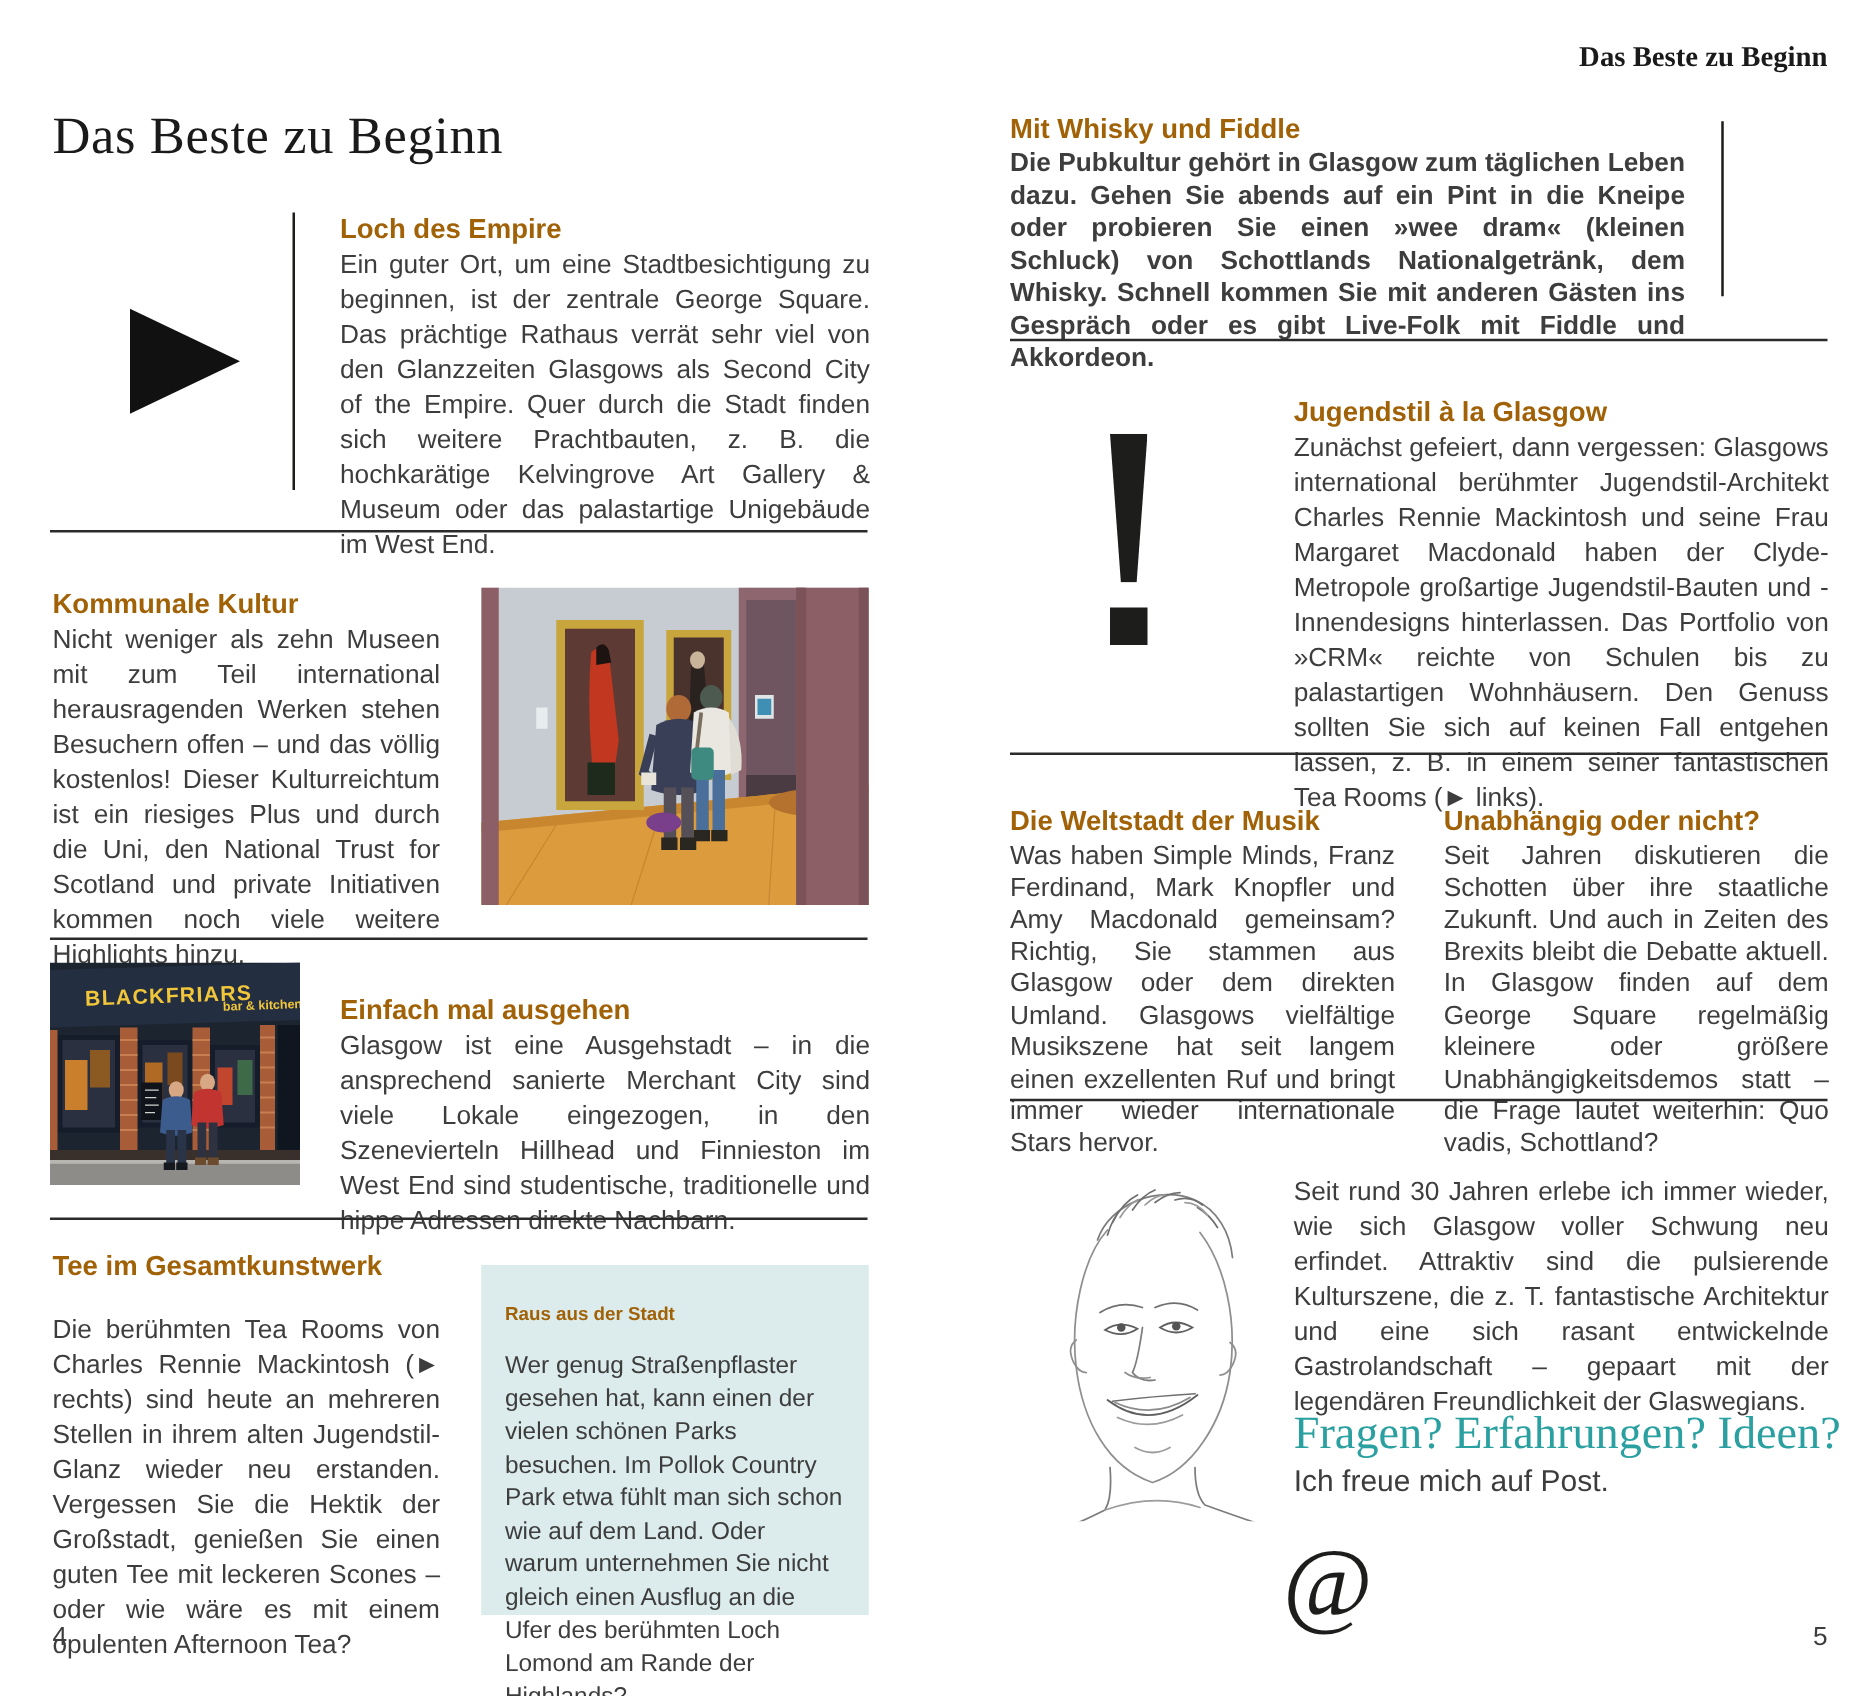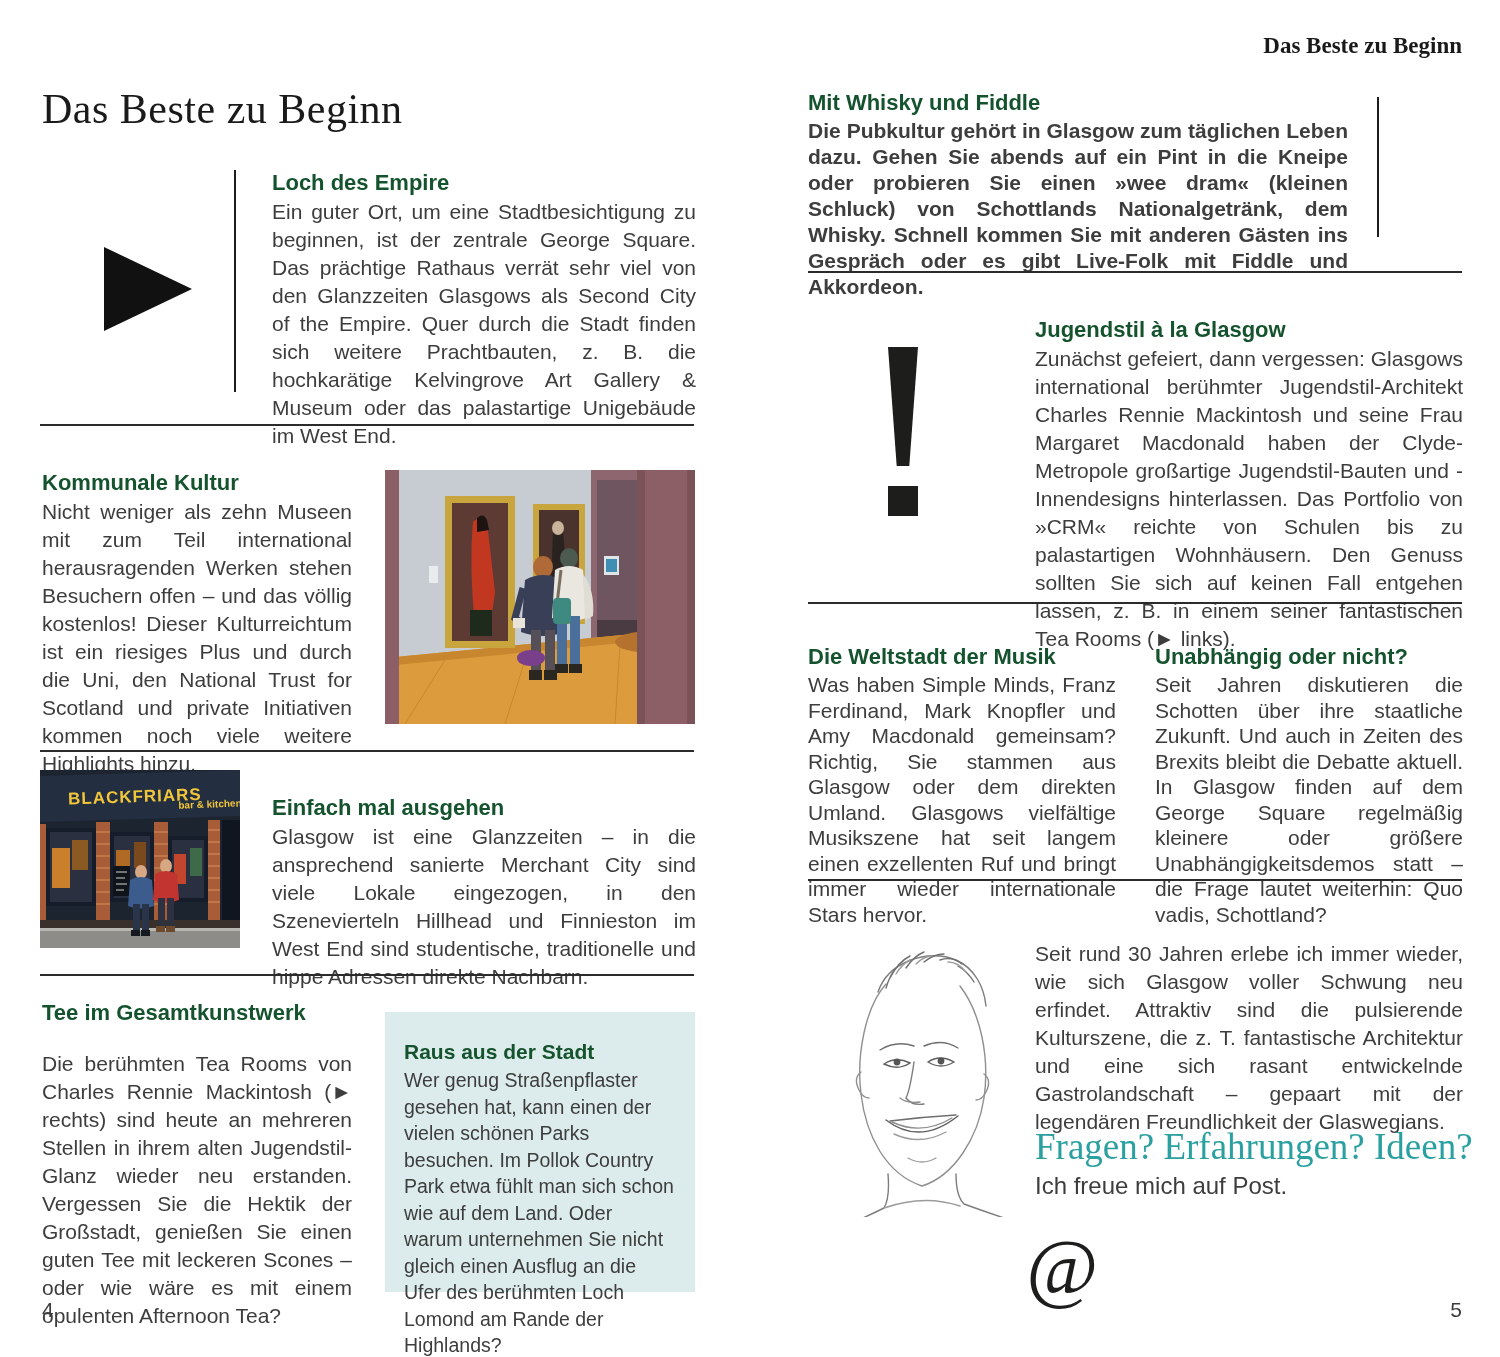--- a/index.html
+++ b/index.html
@@ -18,21 +18,21 @@
     font-family: "Liberation Serif", serif;
     font-size: 42px; color: #1a1a1a; font-weight: 400;
     letter-spacing: 0.5px;
   }
   .running-header {
     font-family: "Liberation Serif", serif;
     font-size: 23px; font-weight: 700; color: #1a1a1a;
     text-align: right;
   }
   .sec-heading {
-    font-size: 22px; font-weight: 700; color: #14532d;
+    font-size: 22px; font-weight: 700; color: #a16207;
     line-height: 26px;
   }
   .body-text {
     font-size: 21px; line-height: 28px; color: #3d3d3d;
     text-align: justify; text-align-last: left;
   }
   .hr { height: 2px; background: #2b2b2b; }
   .vr { width: 2px; background: #1d1d1b; }
 
   .arrow-right {
@@ -45,21 +45,21 @@
   .excl-stem {
     background: #1d1d1b;
     clip-path: polygon(0 0, 100% 0, 71% 100%, 29% 100%);
   }
   .excl-dot { background: #1d1d1b; }
 
   .teal-box {
     background: #dcebeb;
     padding: 27px 19px 0 19px;
   }
-  .teal-box .sec-heading { font-size: 21px; margin-bottom: 2px; }
+  .teal-box .sec-heading { font-size: 15px; margin-bottom: 14px; }
   .teal-box .body-text {
     font-size: 19.5px; line-height: 26.5px; text-align: left;
   }
 
   .cta-heading {
     font-family: "Liberation Serif", serif;
     font-size: 37px; color: #2ba0a0; font-weight: 400; text-align: center;
   }
   .cta-sub { font-size: 24px; color: #3d3d3d; }
 
@@ -209,21 +209,21 @@
       <ellipse cx="126" cy="96" rx="6" ry="7" fill="#d8a884"></ellipse>
       <path d="M115,104 q11,-6 22,0 l2,26 q-13,5 -26,0 z" fill="#c23430"></path>
       <rect x="118" y="128" width="7" height="30" fill="#2e3240"></rect>
       <rect x="127" y="128" width="7" height="30" fill="#2e3240"></rect>
       <rect x="116" y="156" width="9" height="6" fill="#6b4a2e"></rect>
       <rect x="126" y="156" width="9" height="6" fill="#6b4a2e"></rect>
     </g>
   </svg>
 
   <div class="abs sec-heading" style="left:272px; top:795px;">Einfach mal ausgehen</div>
-  <div class="abs body-text" style="left:272px; top:823px; width:424px;">Glasgow ist eine Glanzzeiten – in die ansprechend sanierte Merchant City sind viele Lokale eingezogen, in den Szenevierteln Hillhead und Finnieston im West End sind studentische, traditionelle und hippe Adressen direkte Nachbarn.</div>
+  <div class="abs body-text" style="left:272px; top:823px; width:424px;">Glasgow ist eine Ausgehstadt – in die ansprechend sanierte Merchant City sind viele Lokale eingezogen, in den Szenevierteln Hillhead und Finnieston im West End sind studentische, traditionelle und hippe Adressen direkte Nachbarn.</div>
 
   <div class="abs hr" style="left:40px; top:974px; width:654px;"></div>
 
   <div class="abs sec-heading" style="left:42px; top:1000px;">Tee im Gesamtkunstwerk</div>
   <div class="abs body-text" style="left:42px; top:1050px; width:310px;">Die berühmten Tea Rooms von Charles Rennie Mackintosh (► rechts) sind heute an mehreren Stellen in ihrem alten Jugendstil-Glanz wieder neu erstanden. Vergessen Sie die Hektik der Großstadt, genießen Sie einen guten Tee mit leckeren Scones – oder wie wäre es mit einem opulenten Afternoon Tea?</div>
 
   <div class="abs teal-box" style="left:385px; top:1012px; width:310px; height:280px;">
     <div class="sec-heading">Raus aus der Stadt</div>
     <div class="body-text">Wer genug Straßenpflaster gesehen hat, kann einen der vielen schönen Parks besuchen. Im Pollok Country Park etwa fühlt man sich schon wie auf dem Land. Oder warum unternehmen Sie nicht gleich einen Ausflug an die Ufer des berühmten Loch Lomond am Rande der Highlands?</div>
   </div>

